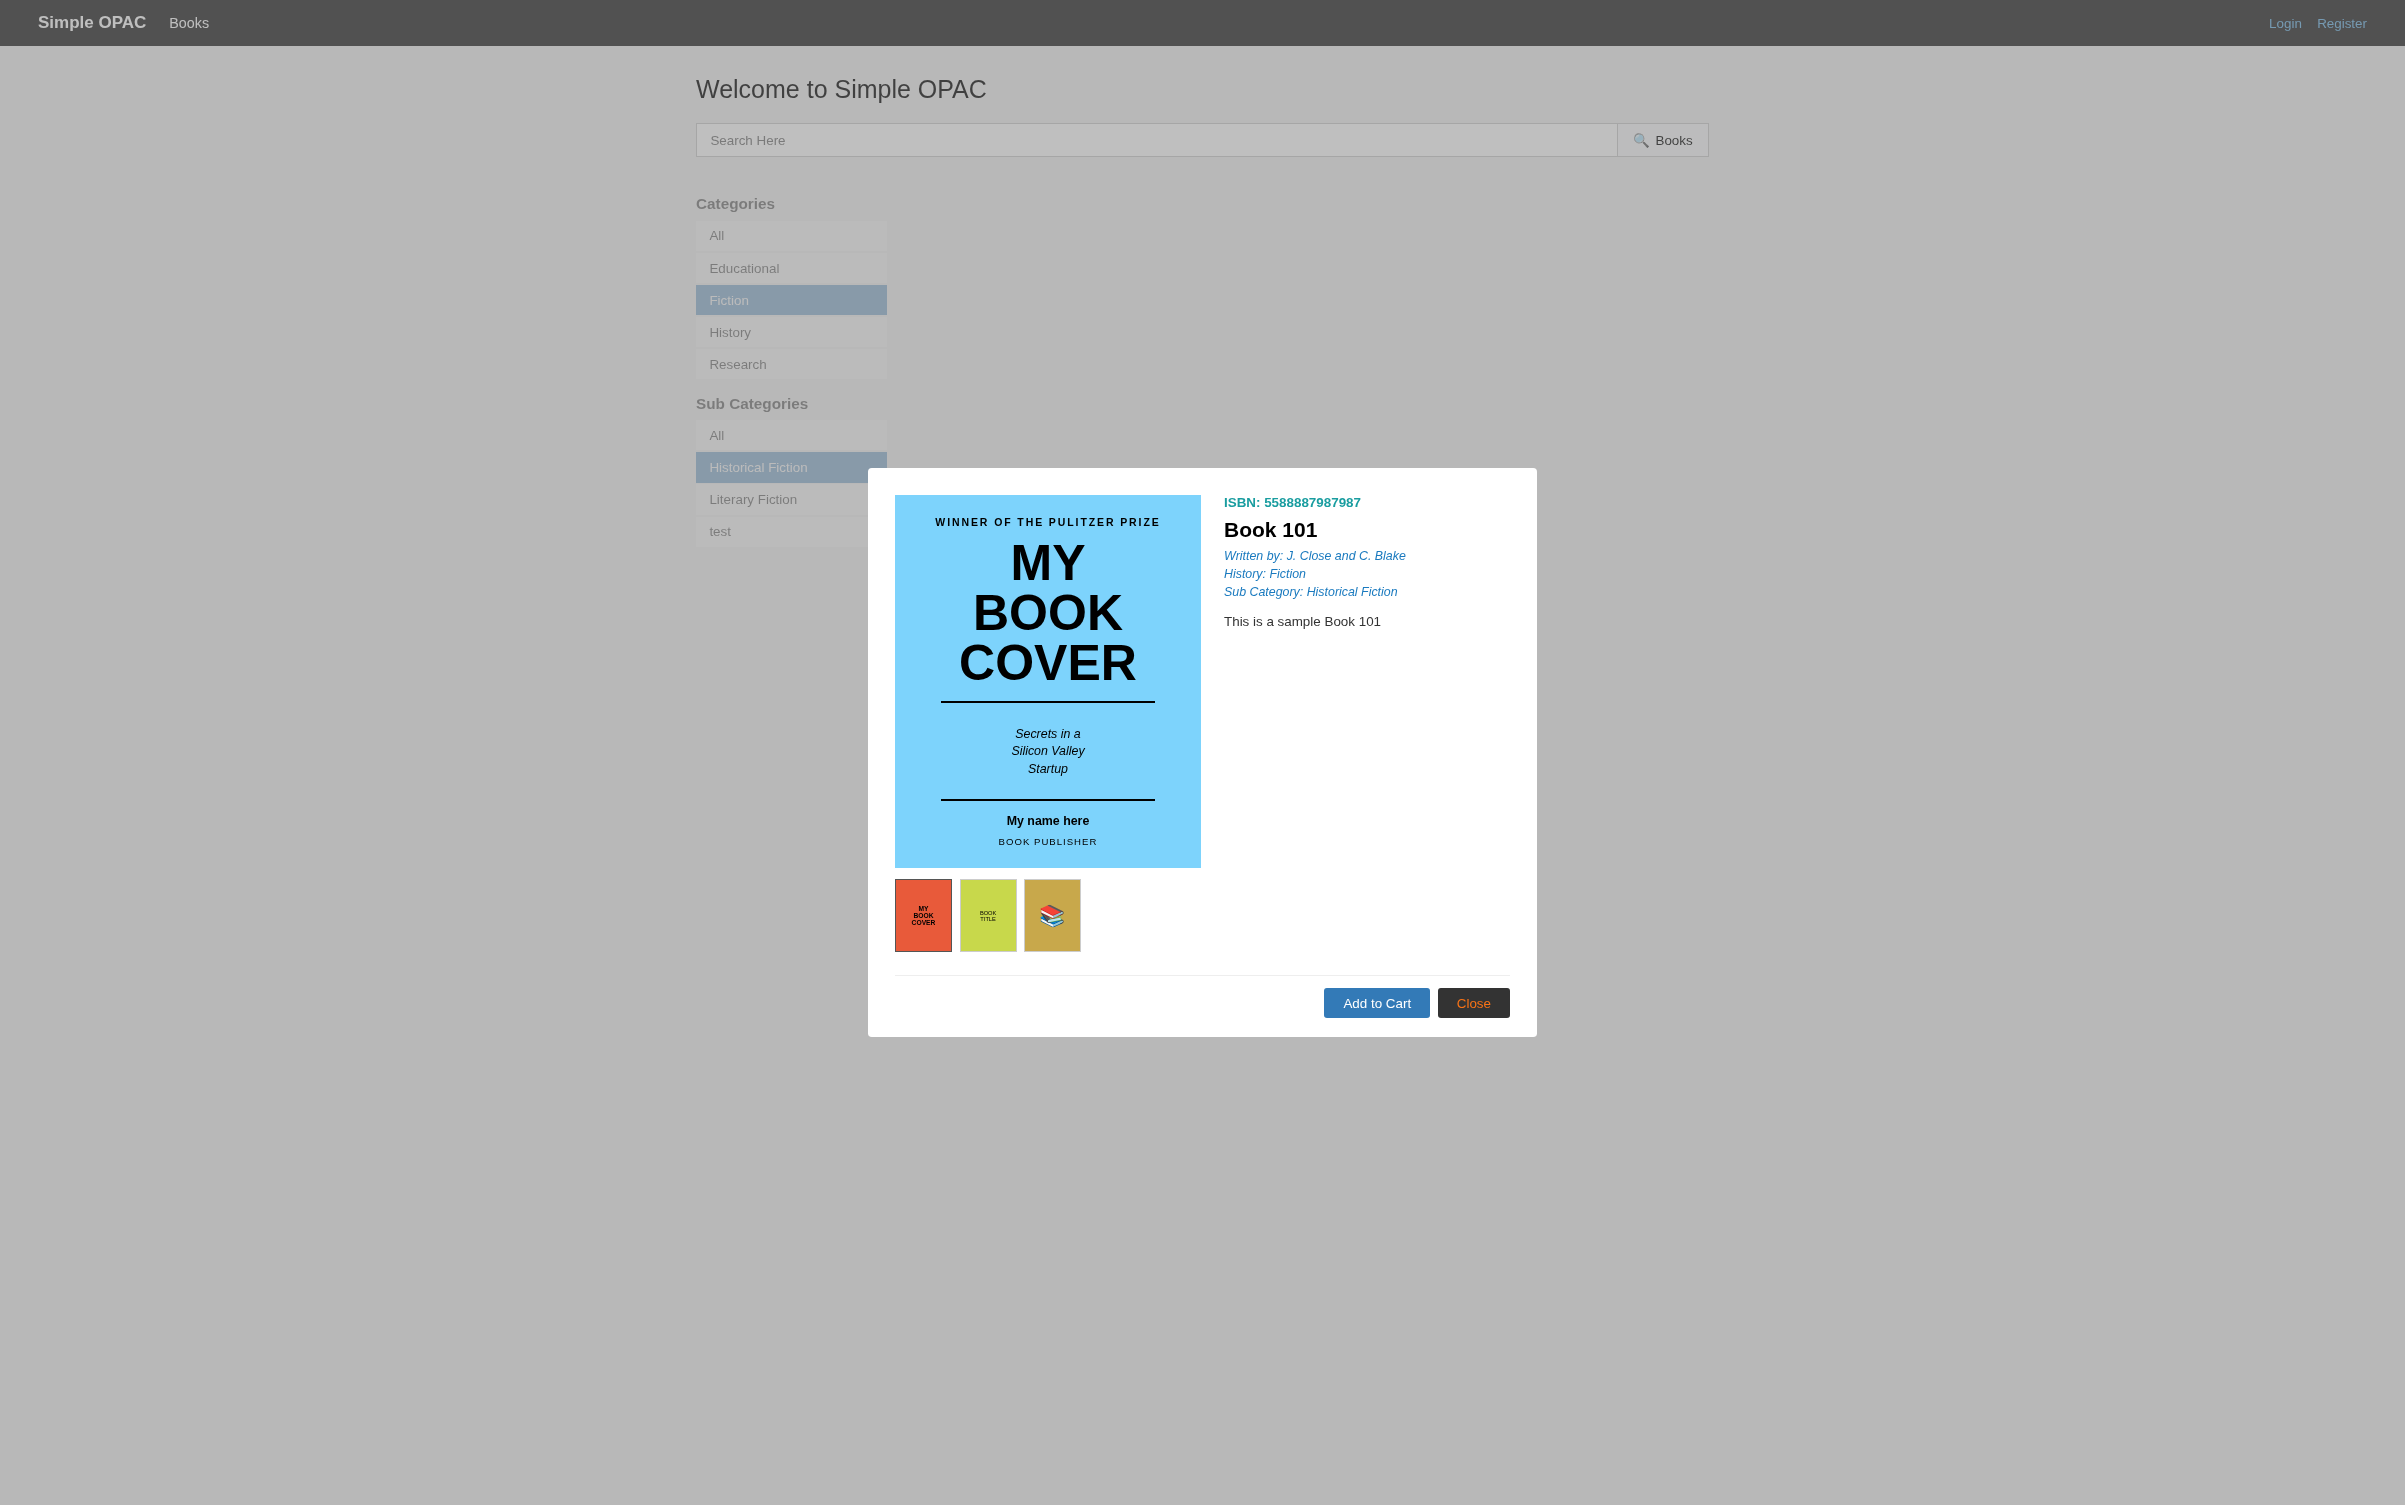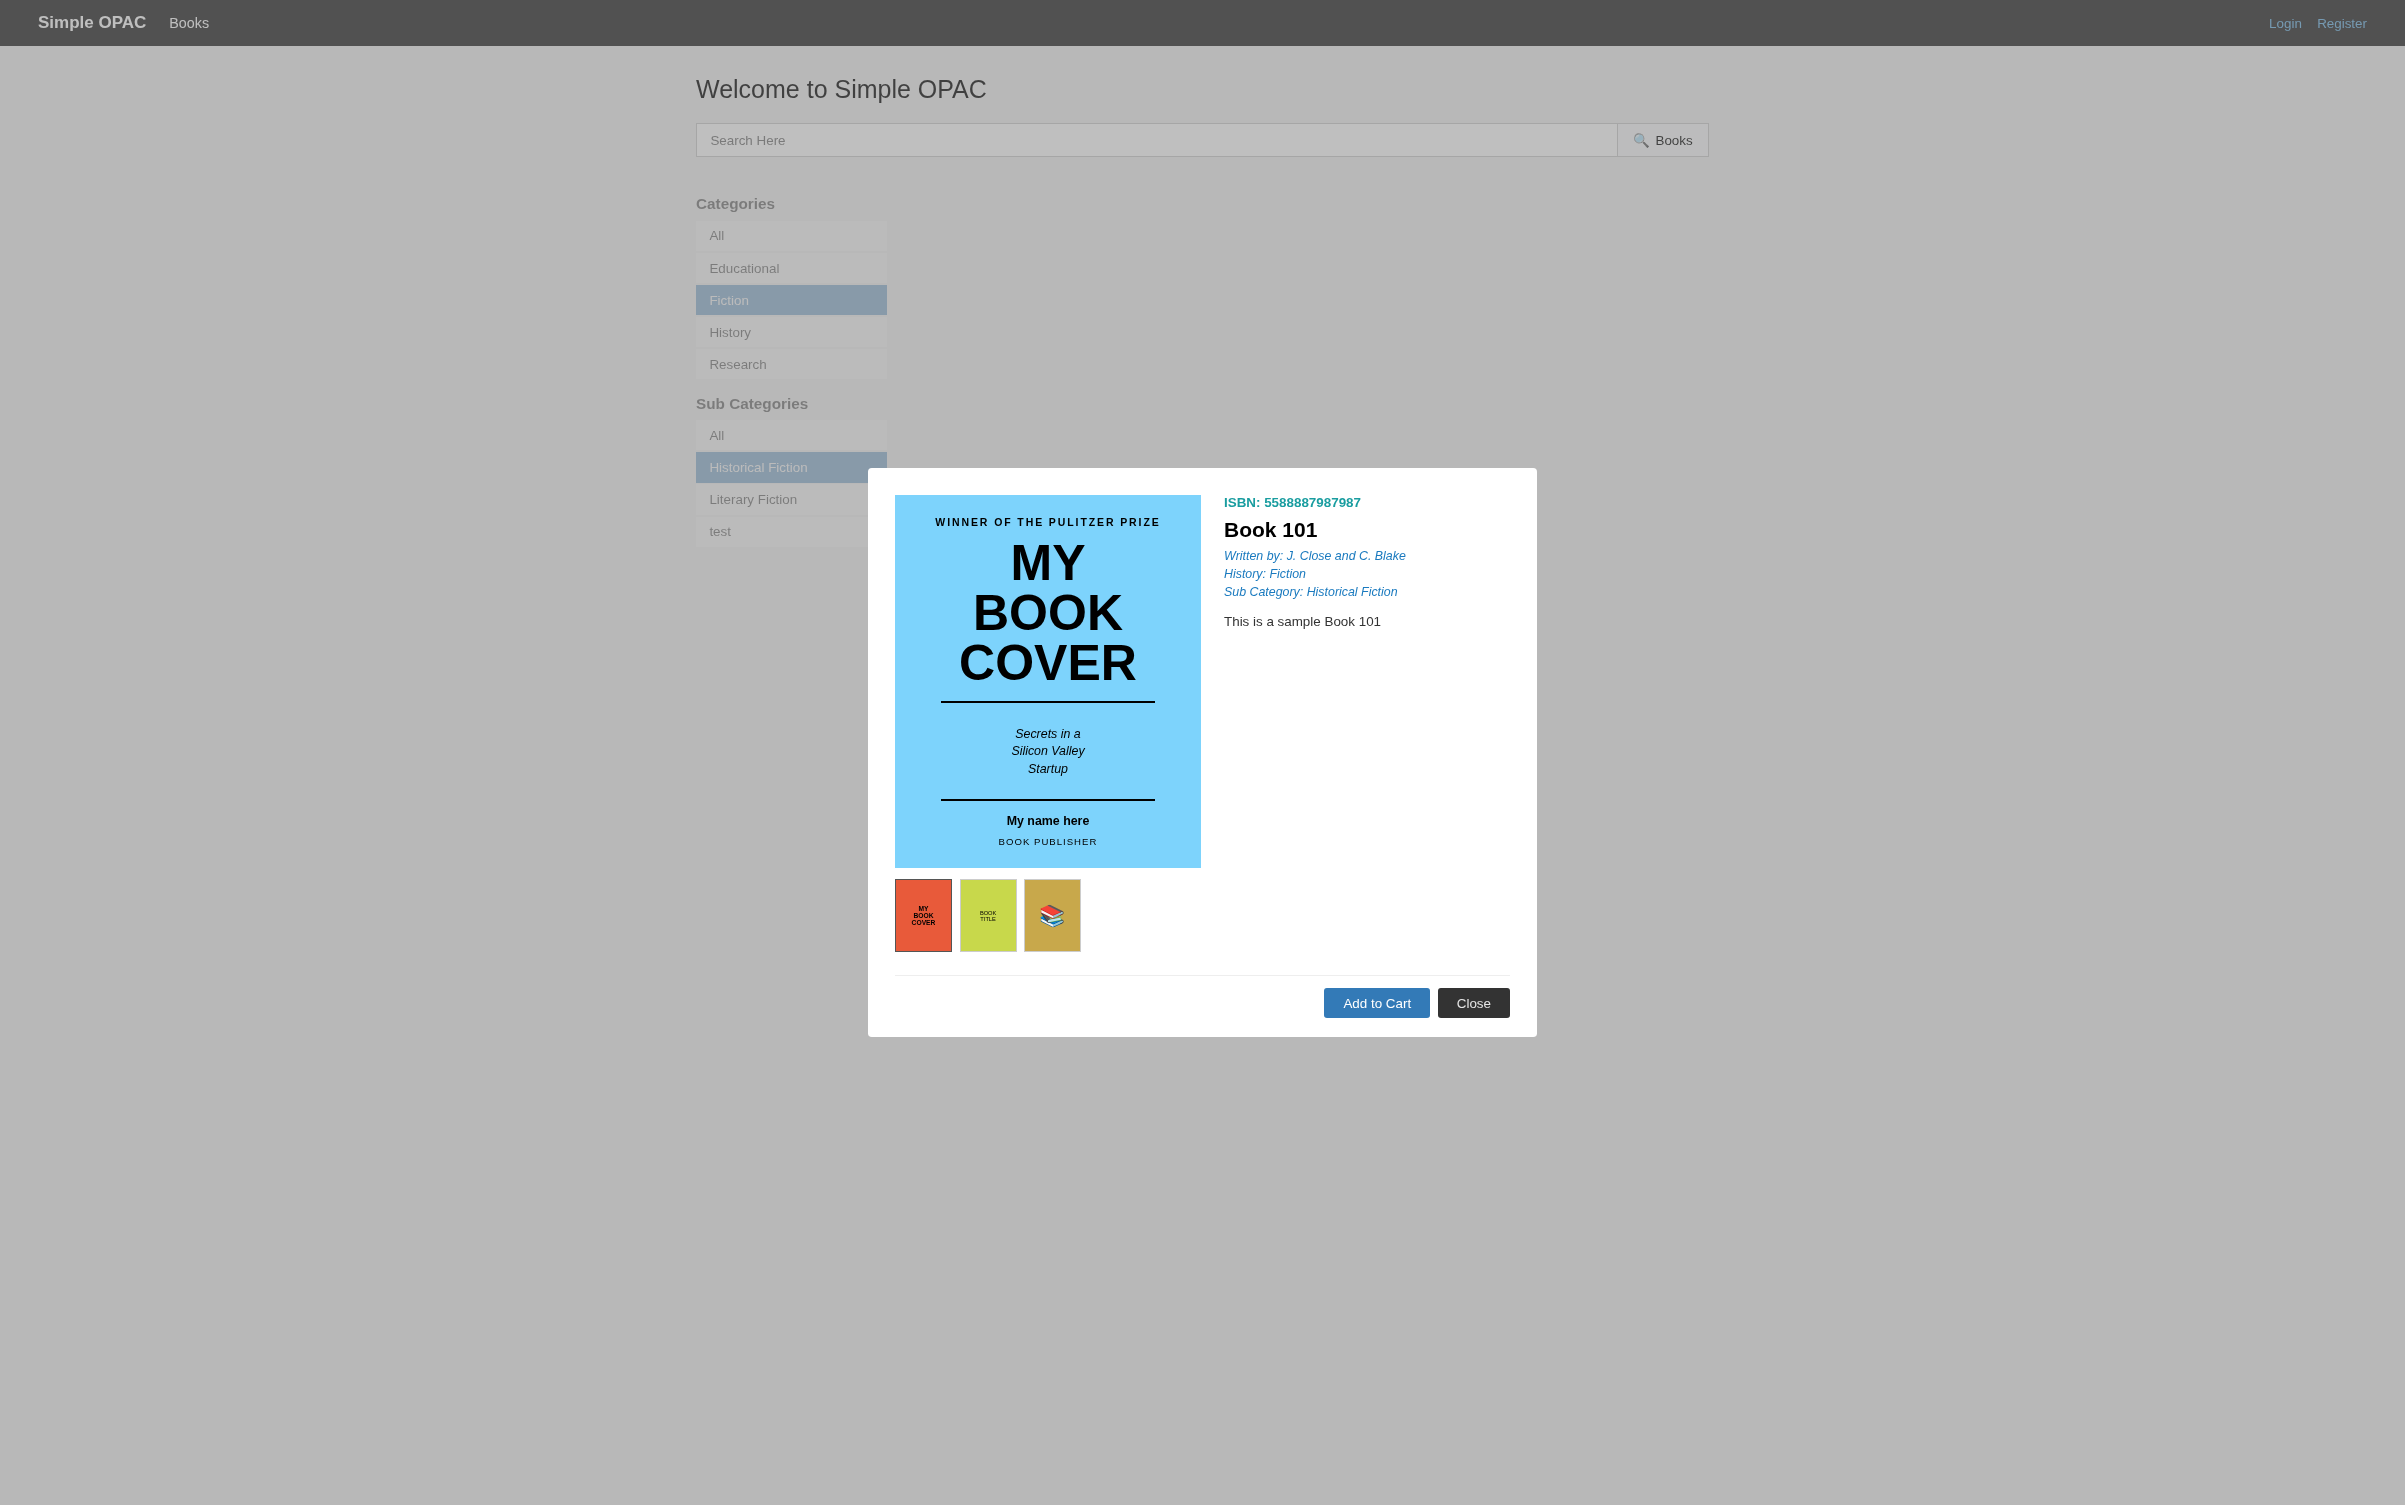--- a/index.html
+++ b/index.html
@@ -159,21 +159,21 @@
       background: #337ab7;
       color: #fff;
       border: none;
       padding: 7.6px 19px;
       font-size: 13.4px;
       cursor: pointer;
       border-radius: 2.9px;
     }
     .btn-close {
       background: #333;
-      color: #e5e5e5;
+      color: #f97316;
       border: none;
       padding: 7.6px 19px;
       font-size: 13.4px;
       cursor: pointer;
       border-radius: 2.9px;
     }
 
     
     .bg-content { opacity: 0.5; pointer-events: none; }
   </style>

